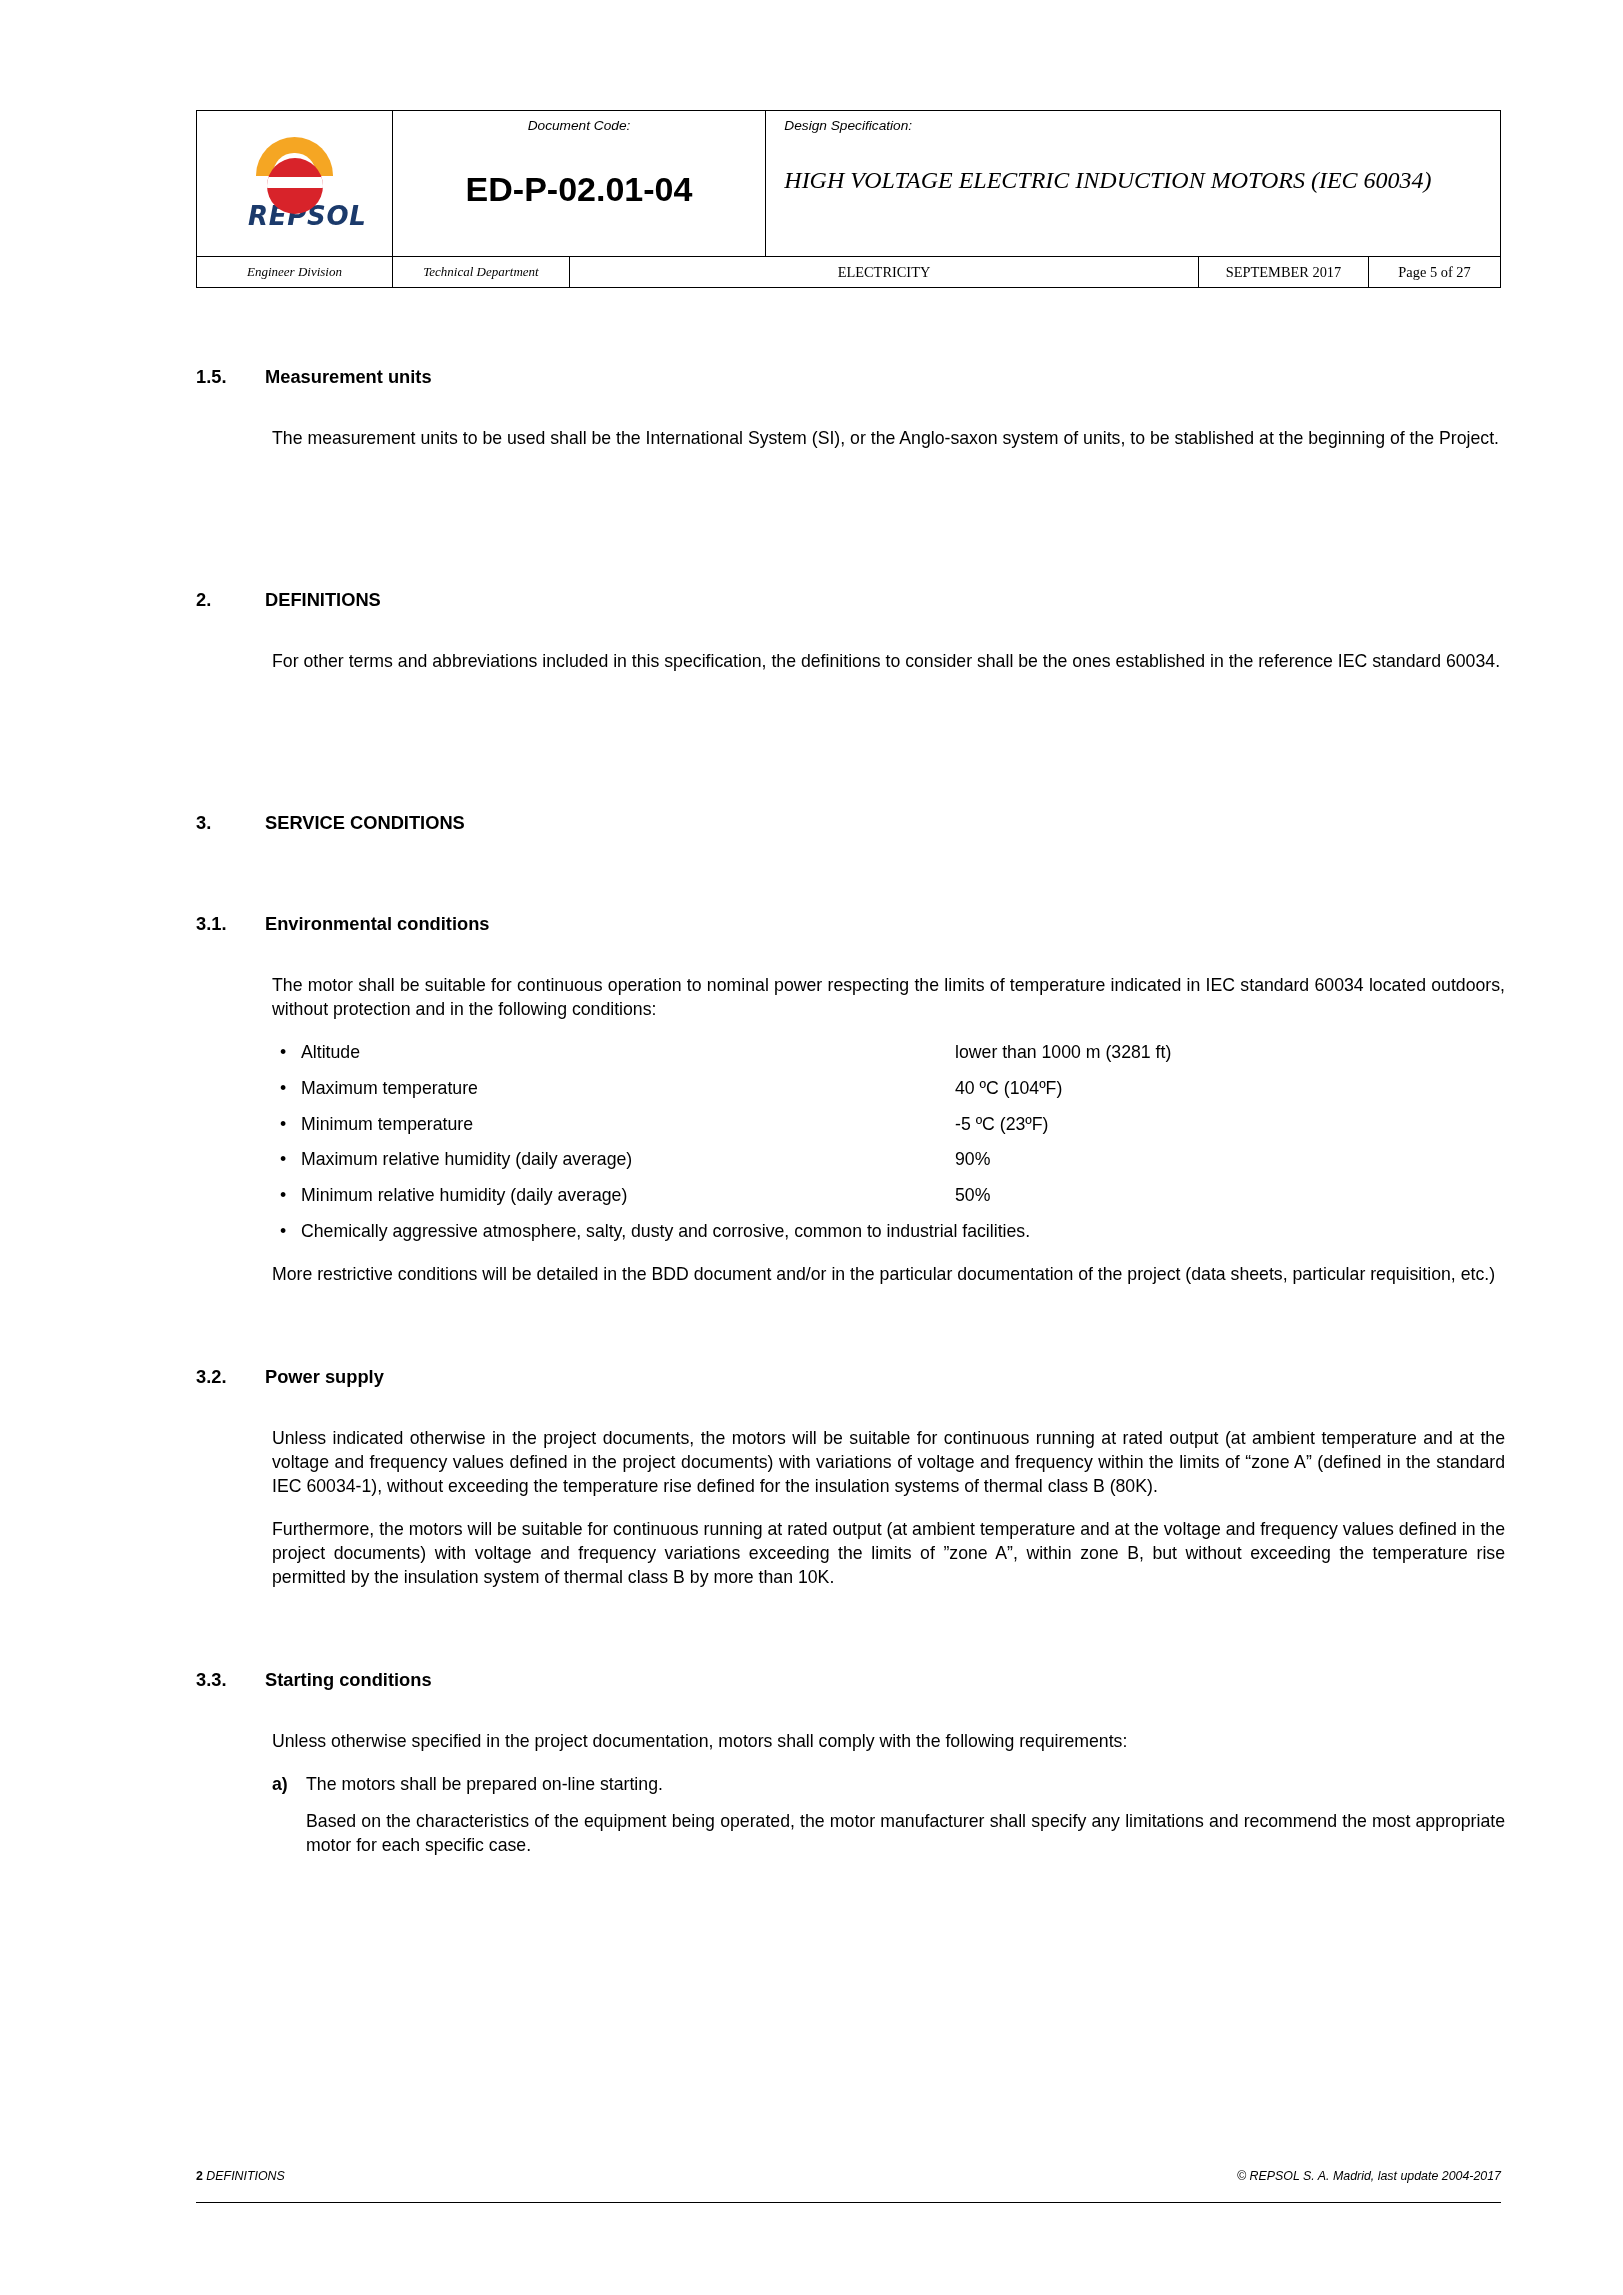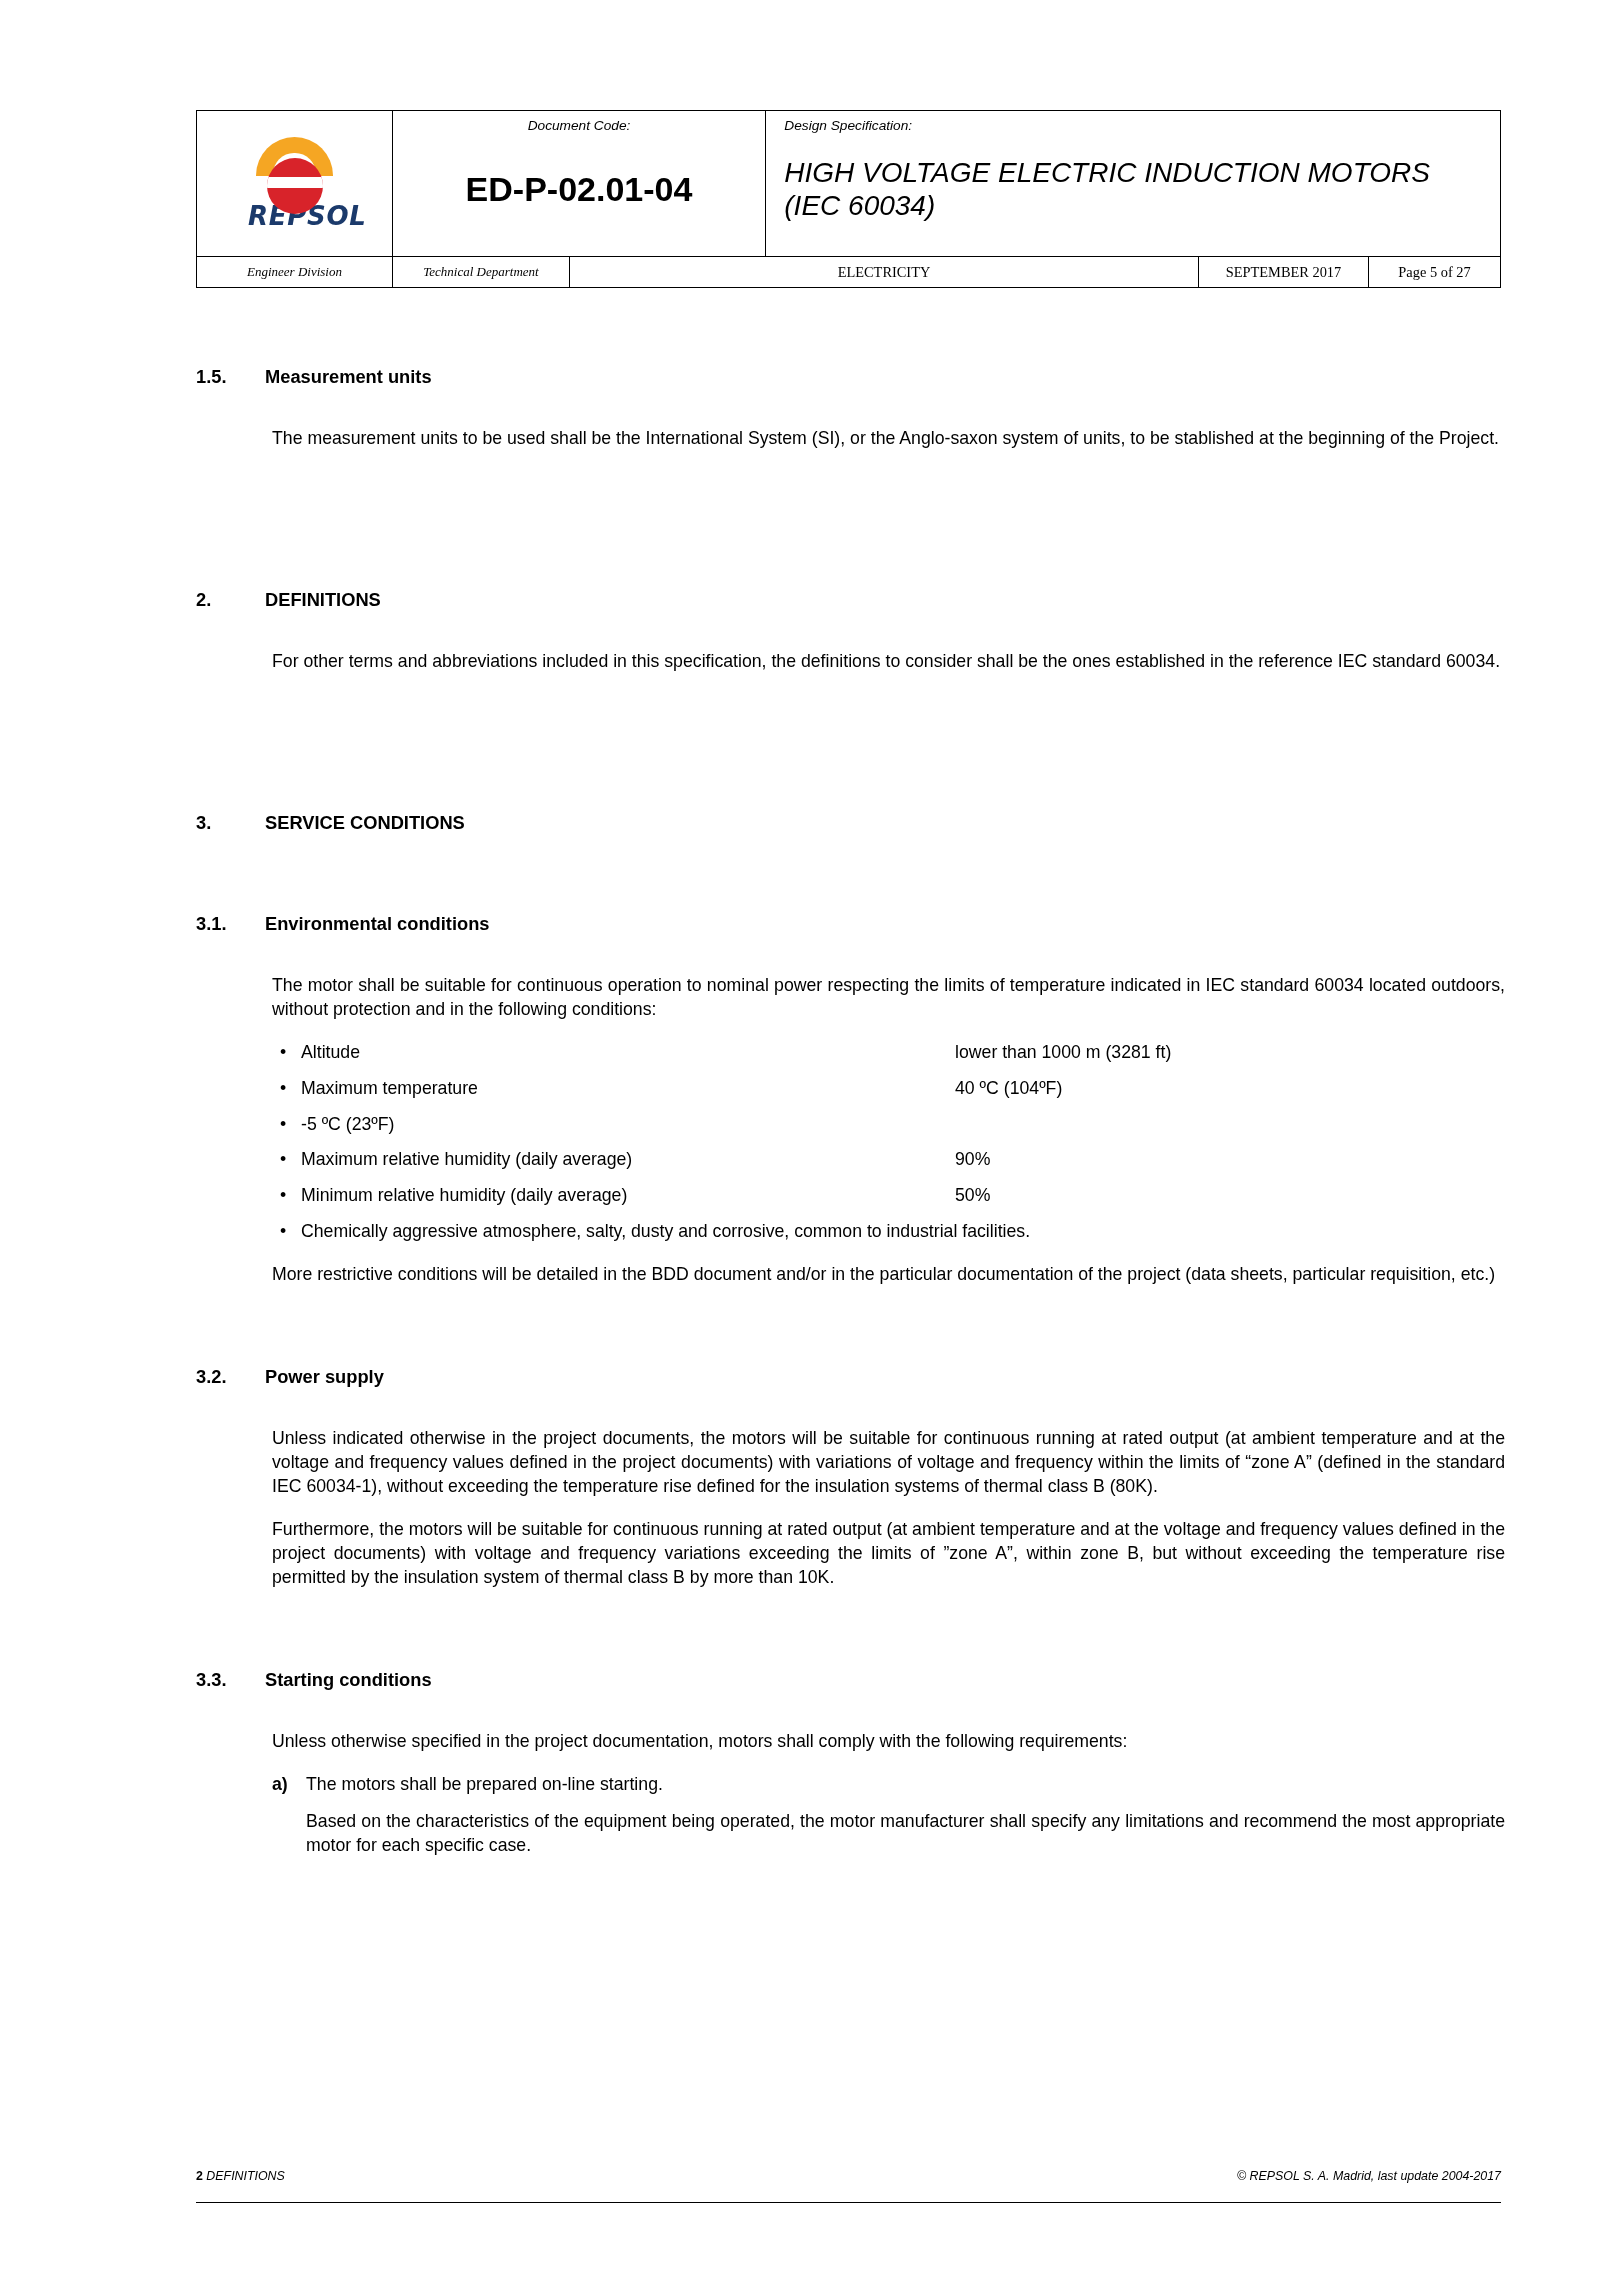--- a/index.html
+++ b/index.html
@@ -115,24 +115,25 @@
   .title-cell {
     flex: 1;
     box-sizing: border-box;
     padding: 6.5px 13px 0 18.3px;
   }
   .title-label {
     font-size: 13.7px;
     font-style: italic;
   }
   .title-value {
-    font-size: 28px;
+    font-size: 24px;
     font-style: italic;
     line-height: 1.18;
-    margin-top: 23px;
+    margin-top: 33px;
+    font-family: Liberation Serif, serif;
   }
   .header-bottom {
     display: flex;
     border-top: 1.3px solid #000;
     font-size: 13.7px;
     height: 30px;
     align-items: stretch;
     font-family: Liberation Serif, serif;
   }
   .hb-cell {
@@ -336,20 +337,21 @@
         <div class="bullet-label">Altitude</div>
         <div class="bullet-value">lower than 1000 m (3281 ft)</div>
       </div>
       <div class="bullet-row">
         <div class="bullet-dot">•</div>
         <div class="bullet-label">Maximum temperature</div>
         <div class="bullet-value">40 ºC (104ºF)</div>
       </div>
       <div class="bullet-row">
         <div class="bullet-dot">•</div>
+        <div class="bullet-label">Minimum temperature</div>
         <div class="bullet-value">-5 ºC (23ºF)</div>
       </div>
       <div class="bullet-row">
         <div class="bullet-dot">•</div>
         <div class="bullet-label">Maximum relative humidity (daily average)</div>
         <div class="bullet-value">90%</div>
       </div>
       <div class="bullet-row">
         <div class="bullet-dot">•</div>
         <div class="bullet-label">Minimum relative humidity (daily average)</div>

